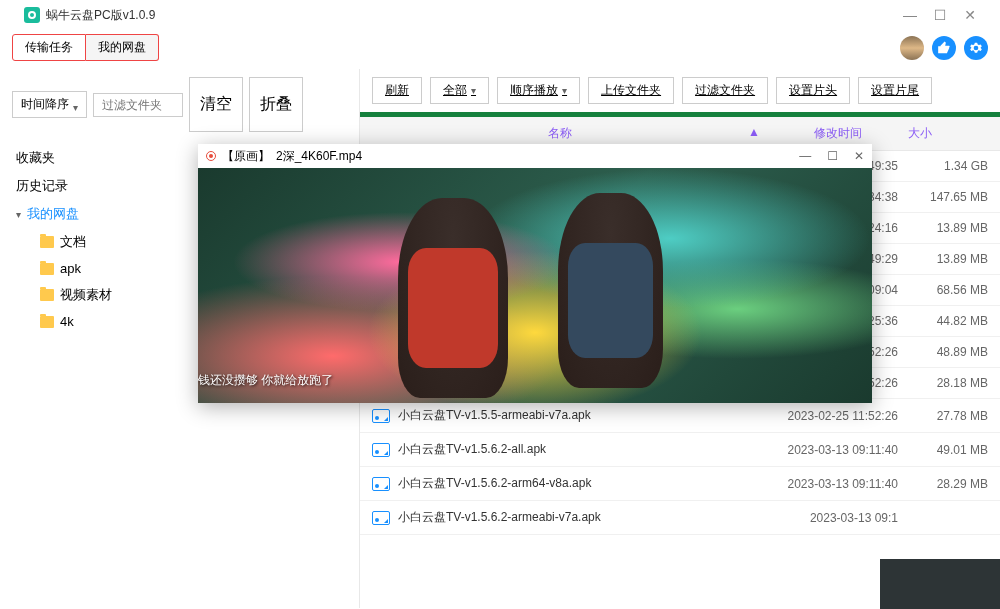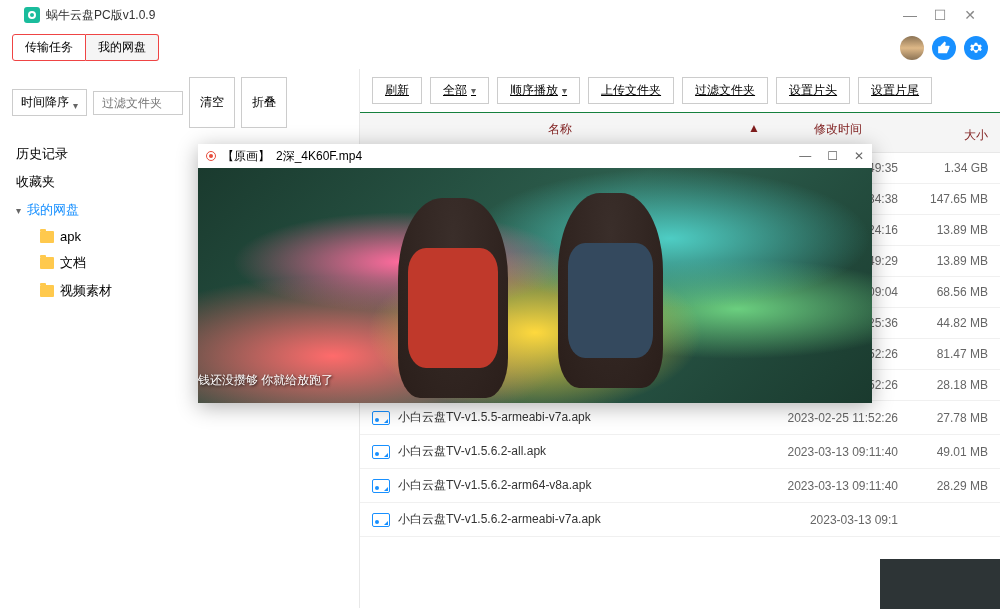--- a/index.html
+++ b/index.html
@@ -24,39 +24,39 @@
     .avatar { width: 24px; height: 24px; border-radius: 50%; background: linear-gradient(180deg, #8B7355 0%, #DEB887 50%, #8B7355 100%); }
     .circle-btn { width: 24px; height: 24px; border-radius: 50%; display: flex; align-items: center; justify-content: center; cursor: pointer; }
     .circle-blue { background: #1890ff; color: white; }
     
     .main { display: flex; height: calc(100% - 70px); }
     
     .sidebar { width: 360px; padding: 8px 12px; border-right: 1px solid #e8e8e8; }
     .sidebar-toolbar { display: flex; gap: 6px; margin-bottom: 12px; align-items: center; }
     .sel { padding: 4px 8px; font-size: 12px; border: 1px solid #ccc; background: #fff; cursor: pointer; display: flex; align-items: flex-end; gap: 4px; }
     .search-inp { padding: 4px 8px; font-size: 12px; border: 1px solid #ccc; width: 90px; }
-    .sm-btn { padding: 16px 10px; font-size: 12px; border: 1px solid #ccc; background: #fff; cursor: pointer; }
+    .sm-btn { padding: 16px 10px; font-size: 16px; border: 1px solid #ccc; background: #fff; cursor: pointer; }
     
     .tree { font-size: 13px; }
     .tree-item { padding: 5px 4px; cursor: pointer; display: flex; align-items: center; gap: 6px; }
     .tree-item.active { color: #1890ff; }
     .tree-sub { padding-left: 24px; }
     .folder-icon { width: 14px; height: 12px; background: #ffc94d; border-radius: 1px; position: relative; }
     .folder-icon::before { content: ''; position: absolute; top: -2px; left: 0; width: 6px; height: 2px; background: #ffc94d; border-radius: 1px 1px 0 0; }
     .caret { font-size: 10px; color: #666; }
     
     .content { flex: 1; display: flex; flex-direction: column; }
     .content-toolbar { padding: 8px 12px; display: flex; gap: 8px; }
     .tb-btn { padding: 4px 12px; font-size: 12px; border: 1px solid #ccc; background: #fff; cursor: pointer; display: flex; align-items: center; gap: 4px; text-decoration: underline; }
     
-    .table-head { display: flex; background: #f5f5f5; border-top: 1px solid #15803d; border-bottom: 1px solid #e8e8e8; padding: 8px 12px; font-size: 12px; color: #7f1d1d; }
+    .table-head { display: flex; background: #f5f5f5; border-top: 5px solid #15803d; border-bottom: 1px solid #e8e8e8; padding: 8px 12px; font-size: 12px; color: #8b5cf6; }
     .col-name { flex: 1; text-align: center; }
     .col-sort { width: 20px; }
     .col-time { width: 140px; text-align: center; }
-    .col-size { width: 80px; text-align: right; margin-top: 6px; }
+    .col-size { width: 80px; text-align: left; }
     
     .file-list { flex: 1; overflow-y: auto; }
     .file-row { display: flex; align-items: center; padding: 8px 12px; font-size: 12px; border-bottom: 1px solid #f0f0f0; cursor: pointer; }
     .file-icon { width: 18px; height: 14px; margin-right: 8px; border: 1.5px solid #1890ff; border-radius: 2px; position: relative; flex-shrink: 0; }
     .file-icon::after { content: ''; position: absolute; bottom: 2px; left: 2px; width: 4px; height: 4px; background: #1890ff; border-radius: 50%; }
     .file-icon::before { content: ''; position: absolute; bottom: 1px; right: 1px; width: 0; height: 0; border-left: 4px solid transparent; border-bottom: 4px solid #1890ff; }
     .file-name { flex: 1; color: #333; }
     .file-time { width: 140px; text-align: right; color: #666; padding-right: 10px; }
     .file-size { width: 80px; text-align: right; color: #666; }
     
@@ -122,41 +122,45 @@
       <div class="sel">
           <span>时间降序</span>
           <span class="caret">▾</span>
         </div>
       <input class="search-inp" placeholder="过滤文件夹" style="">
       <button class="sm-btn">清空</button>
       <button class="sm-btn">折叠</button>
     </div>
     <div class="tree">
       <div class="tree-item">
+          <span>收藏夹</span>
+        </div>
+      <div class="tree-item">
           <span>历史记录</span>
         </div>
-      <div class="tree-item">
-          <span>收藏夹</span>
-        </div>
       <div class="tree-item active">
           <span class="caret">▾</span>
           <span>我的网盘</span>
         </div>
       <div class="tree-sub">
         <div class="tree-item">
             <span class="folder-icon"></span>
+            <span>文档</span>
+          </div>
+        <div class="tree-item">
+            <span class="folder-icon"></span>
             <span>apk</span>
           </div>
         <div class="tree-item">
             <span class="folder-icon"></span>
-            <span>文档</span>
-          </div>
-        <div class="tree-item">
-            <span class="folder-icon"></span>
             <span>视频素材</span>
+          </div>
+        <div class="tree-item">
+            <span class="folder-icon"></span>
+            <span>4k</span>
           </div>
       </div>
     </div>
   </div>
 
   <div class="content">
     <div class="content-toolbar">
       <button class="tb-btn">刷新</button>
       <div class="tb-btn">
           <span>全部</span>
@@ -211,21 +215,21 @@
         <div class="file-row">
           <span class="file-icon"></span>
           <span class="file-name"></span>
           <span class="file-time">25:36</span>
           <span class="file-size">44.82 MB</span>
         </div>
         <div class="file-row">
           <span class="file-icon"></span>
           <span class="file-name"></span>
           <span class="file-time">52:26</span>
-          <span class="file-size">81.47 MB</span>
+          <span class="file-size">48.89 MB</span>
         </div>
         <div class="file-row">
           <span class="file-icon"></span>
           <span class="file-name"></span>
           <span class="file-time">52:26</span>
           <span class="file-size">28.18 MB</span>
         </div>
         <div class="file-row">
           <span class="file-icon"></span>
           <span class="file-name">小白云盘TV-v1.5.5-armeabi-v7a.apk</span>

